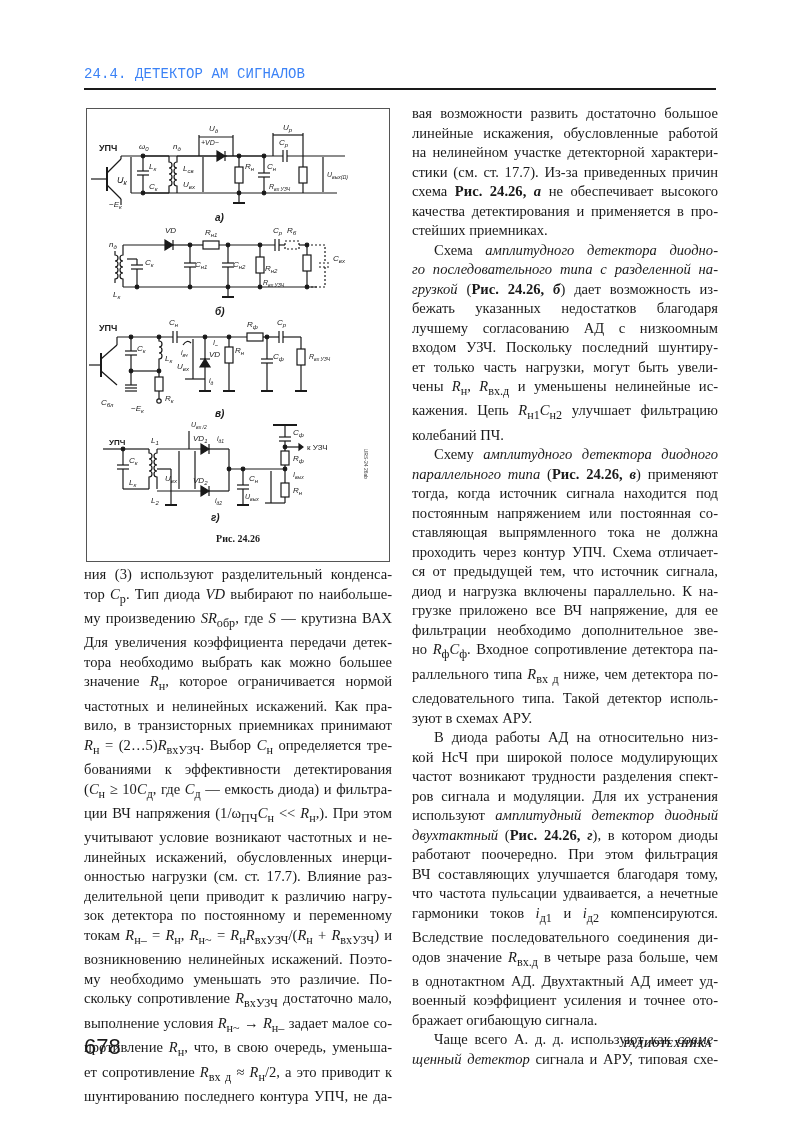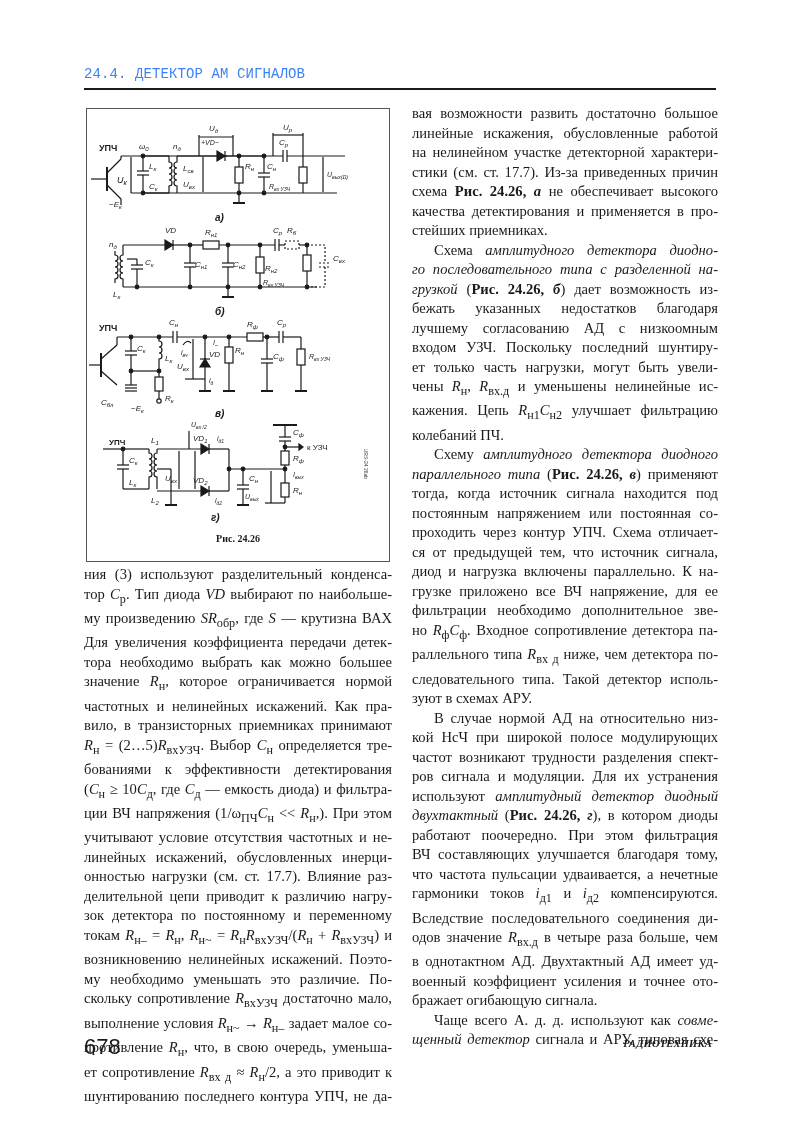--- a/index.html
+++ b/index.html
@@ -334,21 +334,21 @@
     <span class="line">му произведению <i>SR</i><sub>обр</sub>, где <i>S</i> — крутизна ВАХ</span>
     <span class="line">Для увеличения коэффициента передачи детек-</span>
     <span class="line">тора необходимо выбрать как можно большее</span>
     <span class="line">значение <i>R</i><sub>н</sub>, которое ограничивается нормой</span>
     <span class="line">частотных и нелинейных искажений. Как пра-</span>
     <span class="line">вило, в транзисторных приемниках принимают</span>
     <span class="line"><i>R</i><sub>н</sub> = (2…5)<i>R</i><sub>вхУЗЧ</sub>. Выбор <i>C</i><sub>н</sub> определяется тре-</span>
     <span class="line">бованиями к эффективности детектирования</span>
     <span class="line">(<i>C</i><sub>н</sub> ≥ 10<i>C</i><sub>д</sub>, где <i>C</i><sub>д</sub> — емкость диода) и фильтра-</span>
     <span class="line">ции ВЧ напряжения (1/ω<sub>ПЧ</sub><i>C</i><sub>н</sub> &lt;&lt; <i>R</i><sub>н</sub>,). При этом</span>
-    <span class="line">учитывают условие отсутствия частотных и не-</span>
+    <span class="line">учитывают условие возникают частотных и не-</span>
     <span class="line">линейных искажений, обусловленных инерци-</span>
     <span class="line">онностью нагрузки (см. ст. 17.7). Влияние раз-</span>
     <span class="line">делительной цепи приводит к различию нагру-</span>
     <span class="line">зок детектора по постоянному и переменному</span>
     <span class="line">токам <i>R</i><sub>н–</sub> = <i>R</i><sub>н</sub>, <i>R</i><sub>н~</sub> = <i>R</i><sub>н</sub><i>R</i><sub>вхУЗЧ</sub>/(<i>R</i><sub>н</sub> + <i>R</i><sub>вхУЗЧ</sub>) и</span>
     <span class="line">возникновению нелинейных искажений. Поэто-</span>
     <span class="line">му необходимо уменьшать это различие. По-</span>
     <span class="line">скольку сопротивление <i>R</i><sub>вхУЗЧ</sub> достаточно мало,</span>
     <span class="line">выполнение условия <i>R</i><sub>н~</sub> → <i>R</i><sub>н–</sub> задает малое со-</span>
     <span class="line">противление <i>R</i><sub>н</sub>, что, в свою очередь, уменьша-</span>
@@ -375,32 +375,33 @@
       <span class="line">ет только часть нагрузки, могут быть увели-</span>
       <span class="line">чены <i>R</i><sub>н</sub>, <i>R</i><sub>вх.д</sub> и уменьшены нелинейные ис-</span>
       <span class="line">кажения. Цепь <i>R</i><sub>н1</sub><i>C</i><sub>н2</sub> улучшает фильтрацию</span>
       <span class="line last">колебаний ПЧ.</span>
     </p>
     <p class="gap">
       <span class="line" style="text-indent: 22px;">Схему <i>амплитудного детектора диодного</i></span>
       <span class="line"><i>параллельного типа</i> (<b>Рис. 24.26, <i>в</i></b>) применяют</span>
       <span class="line">тогда, когда источник сигнала находится под</span>
       <span class="line">постоянным напряжением или постоянная со-</span>
+      <span class="line">ставляющая выпрямленного тока не должна</span>
       <span class="line">проходить через контур УПЧ. Схема отличает-</span>
       <span class="line">ся от предыдущей тем, что источник сигнала,</span>
       <span class="line">диод и нагрузка включены параллельно. К на-</span>
       <span class="line">грузке приложено все ВЧ напряжение, для ее</span>
       <span class="line">фильтрации необходимо дополнительное зве-</span>
       <span class="line">но <i>R</i><sub>ф</sub><i>C</i><sub>ф</sub>. Входное сопротивление детектора па-</span>
       <span class="line">раллельного типа <i>R</i><sub>вх д</sub> ниже, чем детектора по-</span>
       <span class="line">следовательного типа. Такой детектор исполь-</span>
       <span class="line last">зуют в схемах АРУ.</span>
     </p>
     <p class="gap">
-      <span class="line" style="text-indent: 22px;">В случае нормой АД на относительно низ-</span>
+      <span class="line" style="text-indent: 22px;">В диода работы АД на относительно низ-</span>
       <span class="line">кой НсЧ при широкой полосе модулирующих</span>
       <span class="line">частот возникают трудности разделения спект-</span>
       <span class="line">ров сигнала и модуляции. Для их устранения</span>
       <span class="line">используют <i>амплитудный детектор диодный</i></span>
       <span class="line"><i>двухтактный</i> (<b>Рис. 24.26, <i>г</i></b>), в котором диоды</span>
       <span class="line">работают поочередно. При этом фильтрация</span>
       <span class="line">ВЧ составляющих улучшается благодаря тому,</span>
       <span class="line">что частота пульсации удваивается, а нечетные</span>
       <span class="line">гармоники токов <i>i</i><sub>д1</sub> и <i>i</i><sub>д2</sub> компенсируются.</span>
       <span class="line">Вследствие последовательного соединения ди-</span>

